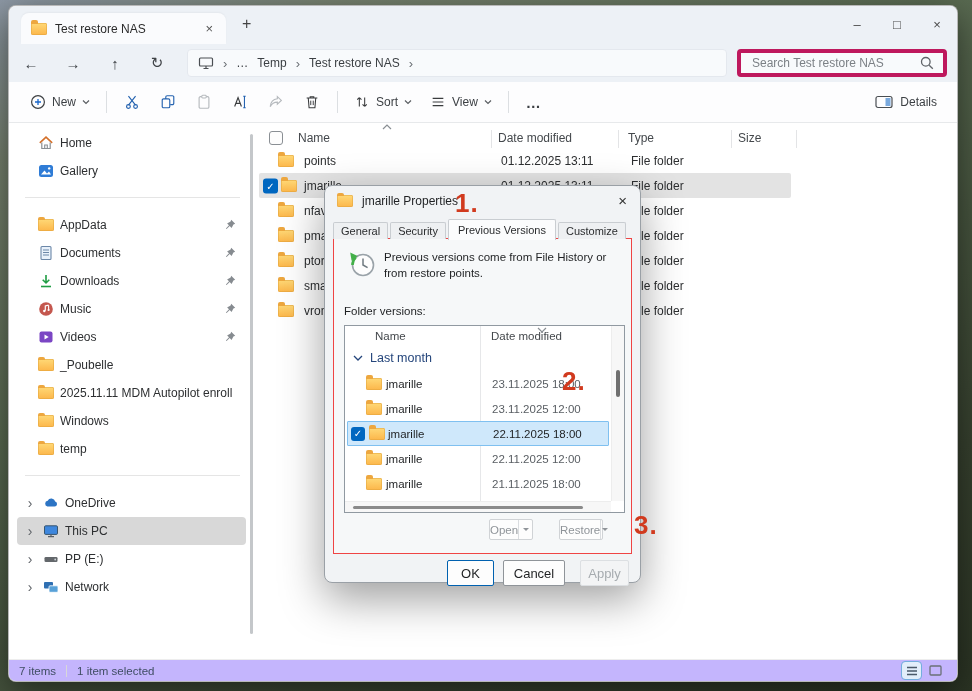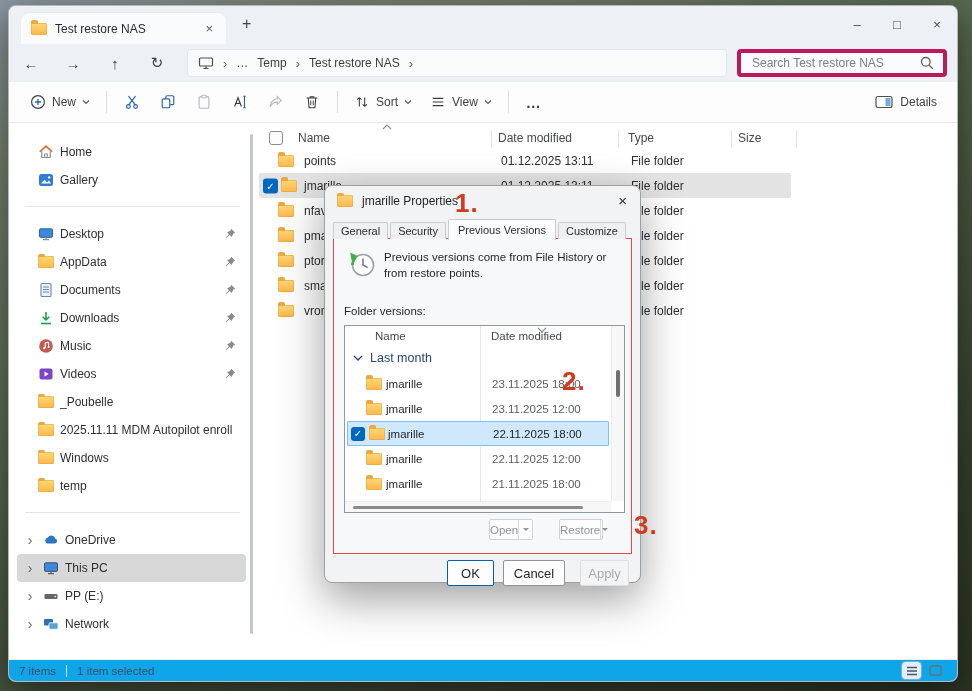--- a/index.html
+++ b/index.html
@@ -35,21 +35,21 @@
   
   .toolbar { position:absolute; left:0; top:76px; right:0; height:41px; background:#fdfdfe;
     border-bottom:1px solid #e7e9eb; display:flex; align-items:center; padding:0 12px; }
   .tb-btn { display:flex; align-items:center; gap:6px; height:32px; padding:0 9px; border-radius:4px; font-size:12px; color:#3b3f43; }
   .tb-ic { width:36px; height:32px; display:flex; align-items:center; justify-content:center; }
   .tb-sep { width:1px; height:22px; background:#dcdfe2; margin:0 7px; }
   .tb-more { font-size:15px; font-weight:bold; color:#3b3f43; letter-spacing:1px; padding:0 10px; }
   .tb-details { margin-left:auto; display:flex; align-items:center; gap:7px; font-size:12px; color:#3b3f43; padding-right:8px; }
 
   
-  .sidebar { position:absolute; left:0; top:118px; width:247px; bottom:22px; background:#fff; padding-top:14px; }
+  .sidebar { position:absolute; left:0; top:118px; width:247px; bottom:22px; background:#fff; padding-top:5px; }
   .sb-item { height:28px; margin:0 10px 0 8px; border-radius:4px; display:flex; align-items:center;
     padding-left:21px; gap:6px; font-size:12px; color:#2d2f31; position:relative; }
   .sb-item.sel { background:#d8d8d8; }
   .sb-tree { padding-left:6px; }
   .sb-chev { width:14px; font-size:14px; color:#5f6368; text-align:center; flex:none; }
   .sb-pin { margin-left:auto; margin-right:10px; flex:none; }
   .sb-div { height:1px; background:#e5e5e5; margin:12px 16px 13px 16px; }
   .sb-scroll { position:absolute; right:3px; top:10px; width:3px; height:500px; background:#c4c7ca; border-radius:2px; }
 
   .icf { position:relative; width:16px; height:12px; flex:none; background:linear-gradient(#ffd977,#fcb64a);
@@ -64,21 +64,21 @@
   .fl-hd { position:absolute; top:4px; }
   .fl-vline { position:absolute; top:3px; width:1px; height:18px; background:#e3e4e6; }
   .cb-empty { position:absolute; width:14px; height:14px; border:1px solid #8a8f94; border-radius:3px; background:#fdfdfd; }
   .fl-row { position:absolute; left:3px; width:532px; height:25px; }
   .fl-row.sel { background:#e3e3e3; border-radius:2px; }
   .fr-ab { position:absolute; top:50%; transform:translateY(-50%); white-space:nowrap; }
   .cb-on { width:15px; height:15px; background:#0067c0; border-radius:3px; color:#fff; font-size:10px;
     display:flex; align-items:center; justify-content:center; }
 
   
-  .statusbar { position:absolute; left:0; right:0; bottom:0; height:22px; background:#0ea5e9; border-top:1px solid #ededed;
+  .statusbar { position:absolute; left:0; right:0; bottom:0; height:22px; background:#c4b5fd; border-top:1px solid #ededed;
     display:flex; align-items:center; padding-left:10px; font-size:11.5px; color:#3f4d63; gap:10px; }
   .st-sep { width:1px; height:12px; background:#d8d8d8; }
   .st-views { position:absolute; right:12px; top:2px; display:flex; gap:5px; }
   .st-view { width:19px; height:17px; border-radius:3px; display:flex; align-items:center; justify-content:center; }
   .st-view.on { background:#e2eefa; outline:1.5px solid #74aede; }
 
   
   .dialog { position:absolute; left:315px; top:179px; width:317px; height:398px; background:#f1f3f5;
     border:1px solid #9aa0a6; border-radius:8px; box-shadow:0 16px 44px rgba(0,0,0,.38); z-index:40;
     font-size:11.5px; color:#1f2123; }
@@ -252,30 +252,20 @@
       <svg class="s16" viewBox="0 0 16 16">
         <rect x="1" y="2" width="14" height="12" rx="2.5" fill="#2f7cd6"></rect>
         <path d="M3 11.5 6.5 7.5 9 10.5 11 8.5 13 11.5z" fill="#fff"></path>
             <circle cx="11.2" cy="5.4" r="1.2" fill="#fff"></circle>
           </svg>
       <span>Gallery</span>
     </div>
     <div class="sb-div"></div>
 
     <div class="sb-item">
-      <svg class="s16" viewBox="0 0 16 16">
-        <rect x="1.5" y="2.8" width="13" height="8.6" rx="1.2" fill="#3e87dd" stroke="#2f66a8" stroke-width="1"></rect>
-        <path d="M8 11.5v1.8M5 13.6h6" stroke="#8a8f94" stroke-width="1.2" fill="none"></path>
-          </svg>
-      <span>Desktop</span>
-      <svg class="sb-pin" width="12" height="12" viewBox="0 0 12 12">
-        <path d="M7.2.8 11.2 4.8 9.4 5.4 7.6 8.9 5.7 7 2.6 10.1 1.9 9.4 5 6.3 3.1 4.4 6.6 2.6z" fill="#868b90"></path>
-          </svg>
-    </div>
-    <div class="sb-item">
       <span class="icf"></span>
       <span>AppData</span>
       <svg class="sb-pin" width="12" height="12" viewBox="0 0 12 12">
         <path d="M7.2.8 11.2 4.8 9.4 5.4 7.6 8.9 5.7 7 2.6 10.1 1.9 9.4 5 6.3 3.1 4.4 6.6 2.6z" fill="#868b90"></path>
           </svg>
     </div>
     <div class="sb-item">
       <svg class="s16" viewBox="0 0 16 16">
         <rect x="3" y="1.5" width="10" height="13" rx="1" fill="#e8f1fb" stroke="#6b87a8" stroke-width="1.1"></rect>
         <path d="M5 5h6M5 7.5h6M5 10h6" stroke="#6b87a8" stroke-width="1"></path>

